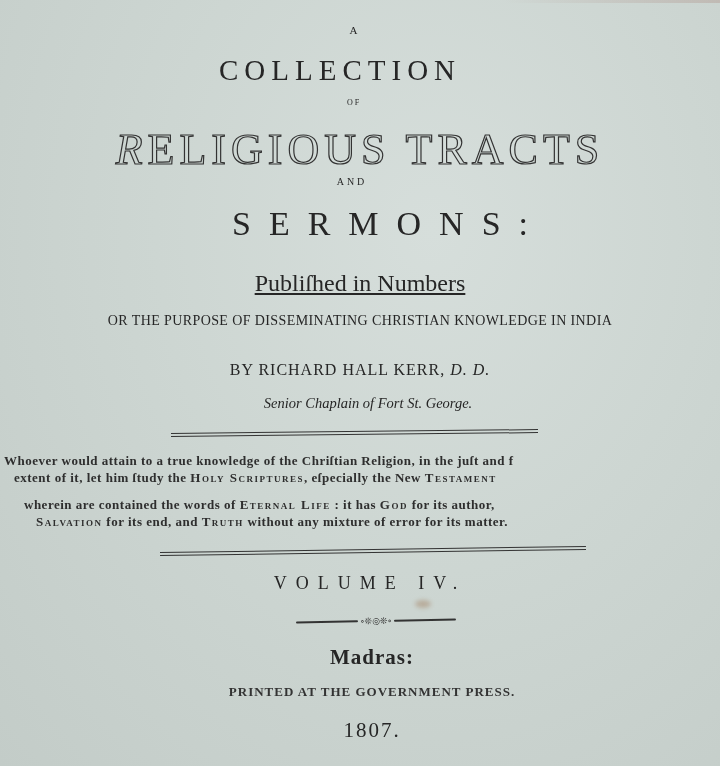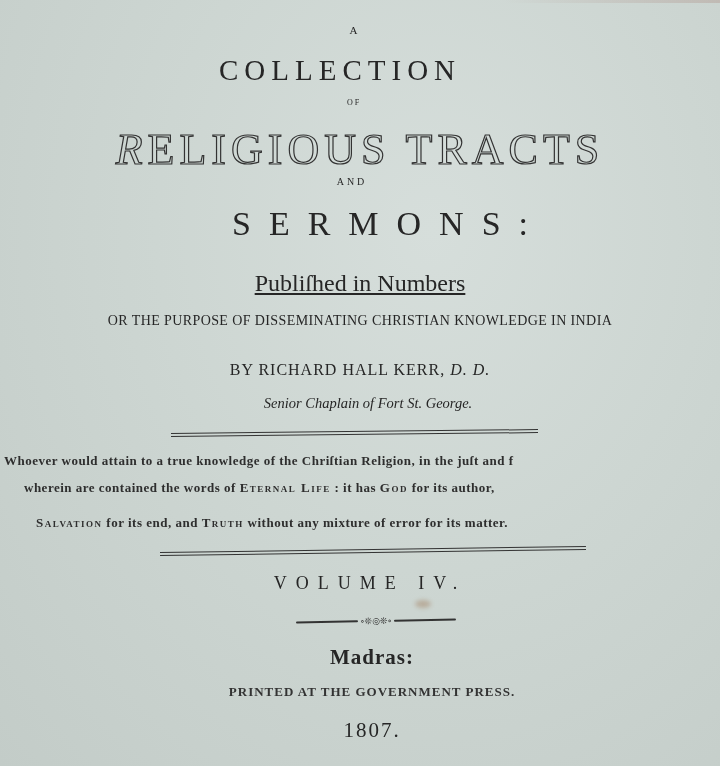--- a/index.html
+++ b/index.html
@@ -34,21 +34,21 @@
     .rule1 { left: 171px; top: 431px; width: 367px; transform: rotate(-0.6deg); }
     .rule2 { left: 160px; top: 549px; width: 426px; transform: rotate(-0.8deg); }
     .quote {
       position: absolute; left: 2px; top: 452px; width: 716px;
       font-size: 13px; line-height: 17px; letter-spacing: 0.5px; font-weight: bold; color: #2e2e2e;
     }
     .quote div { white-space: nowrap; }
     .q1 { padding-left: 2px; }
     .q2 { padding-left: 12px; }
     .q3 { padding-left: 22px; margin-top: 10px; }
-    .q4 { padding-left: 34px; margin-top: 18px; }
+    .q4 { padding-left: 34px; }
     .sc { font-variant: small-caps; letter-spacing: 1.5px; }
     .volume { top: 573px; font-size: 18px; letter-spacing: 9px; left: 10px; }
     .ornament {
       position: absolute; top: 617px; left: 296px; width: 160px; height: 8px;
       display: flex; align-items: center; justify-content: center; transform: rotate(-1deg);
     }
     .ornament .bar { flex: 1; height: 2px; background: #333; border-radius: 2px; }
     .ornament .mid { font-size: 9px; padding: 0 2px; color: #333; letter-spacing: 0; }
     .stain {
       position: absolute; left: 415px; top: 600px; width: 16px; height: 8px; border-radius: 50%;
@@ -71,20 +71,21 @@
 <div class="line sermons">SERMONS:</div>
 <div class="line published">Publiſhed in Numbers</div>
 <div class="line purpose">OR THE PURPOSE OF DISSEMINATING CHRISTIAN KNOWLEDGE IN INDIA</div>
 <div class="line author"><span>BY RICHARD HALL KERR,</span> <i>D. D.</i></div>
 <div class="line chaplain">Senior Chaplain of Fort St. George.</div>
 
 <div class="rule rule1"></div>
 
 <div class="quote">
   <div class="q1">Whoever would attain to a true knowledge of the Chriſtian Religion, in the juſt and f</div>
+  <div class="q2"><span>extent of it, let him ſtudy the </span><span class="sc">Holy Scriptures</span><span>, eſpecially the New </span><span class="sc">Testament</span></div>
   <div class="q3"><span>wherein are contained the words of </span><span class="sc">Eternal Life</span><span> : it has </span><span class="sc">God</span><span> for its author,</span></div>
   <div class="q4"><span class="sc">Salvation</span><span> for its end, and </span><span class="sc">Truth</span><span> without any mixture of error for its matter.</span></div>
 </div>
 
 <div class="rule rule2"></div>
 
 <div class="line volume">VOLUME IV.</div>
 <div class="stain"></div>
 <div class="ornament">
   <span class="bar"></span>

